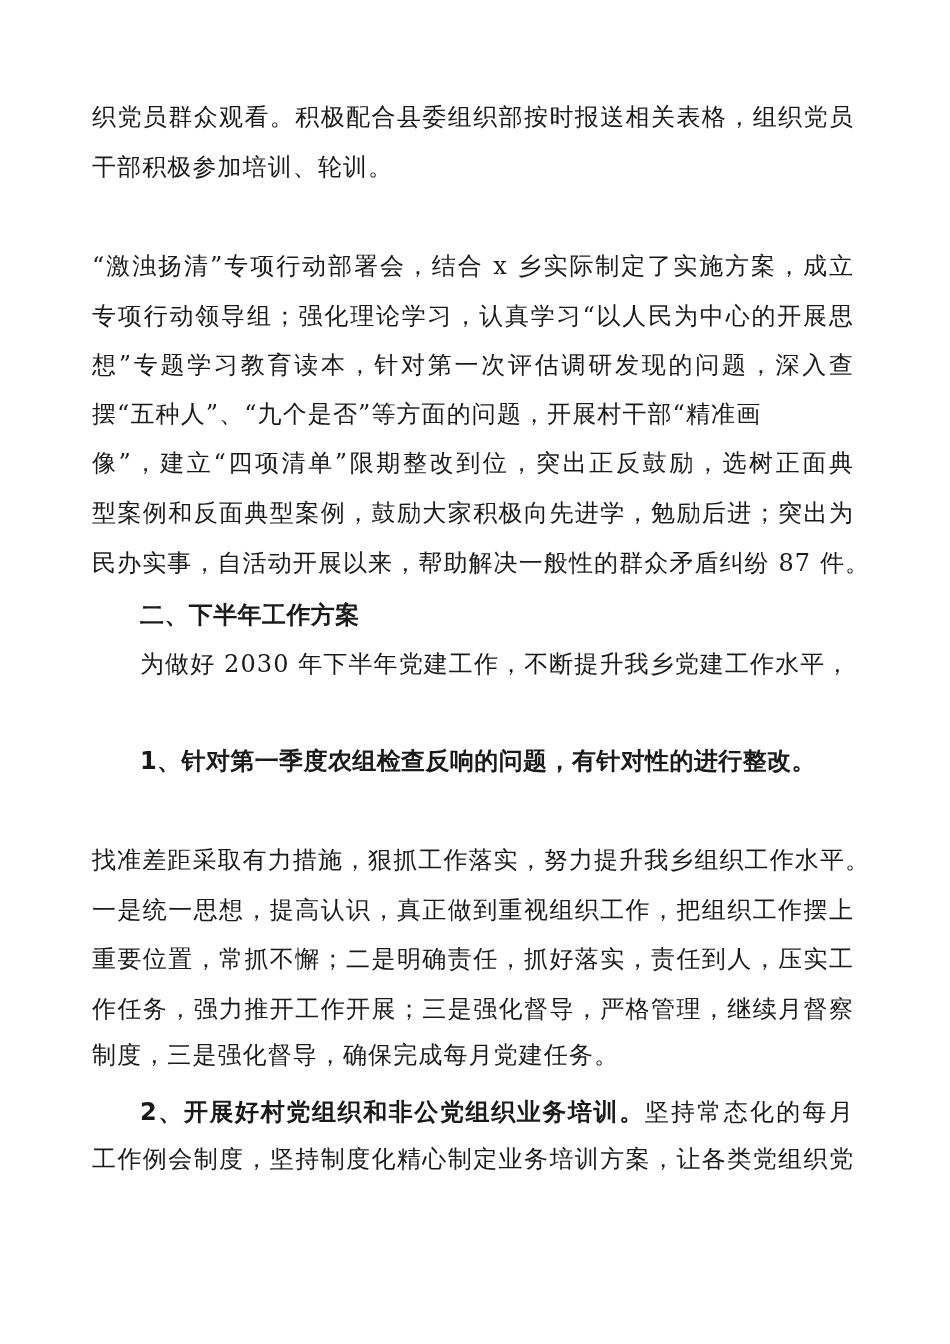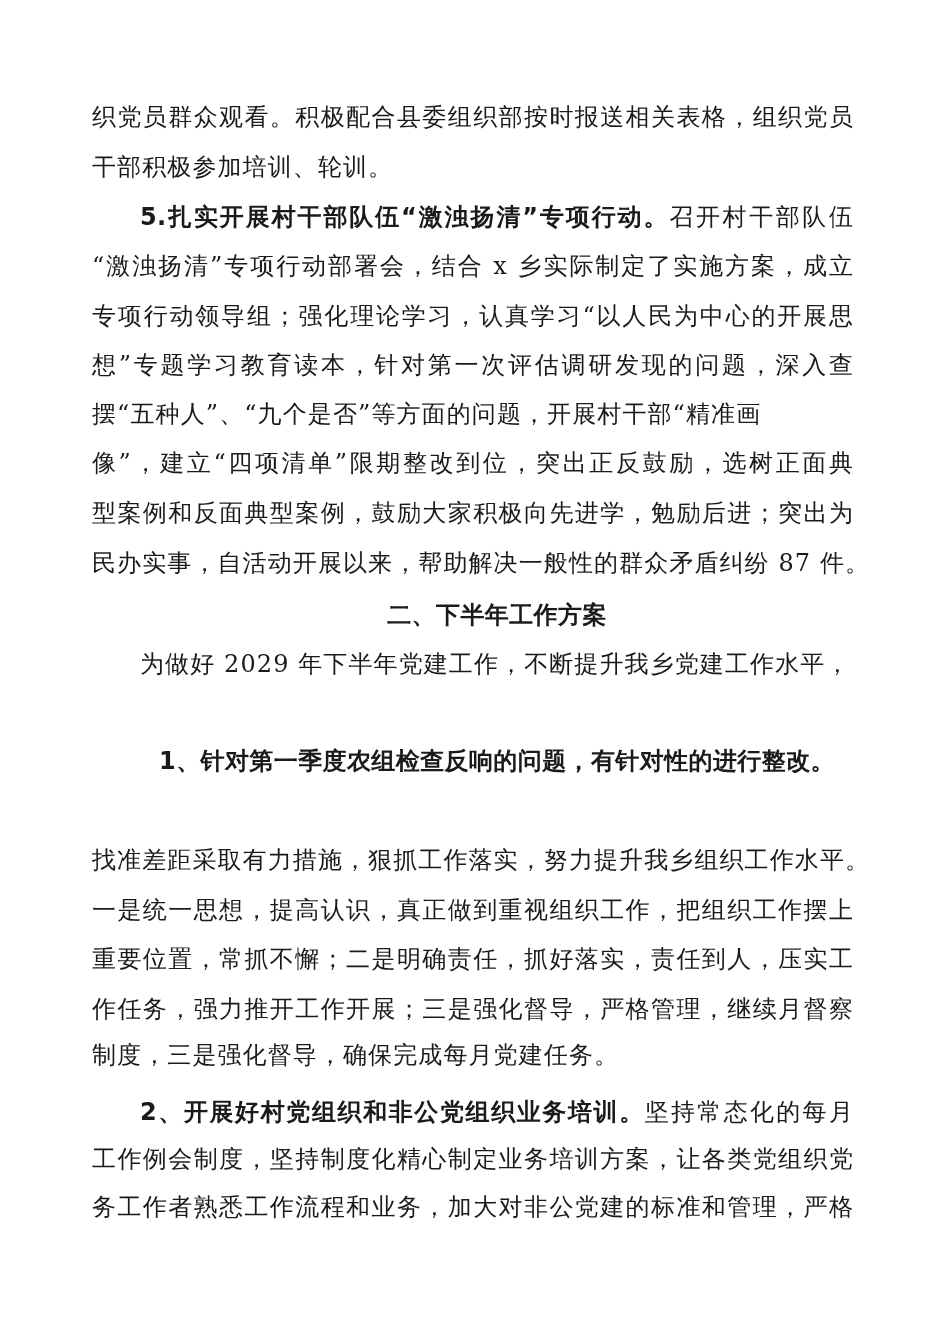--- a/index.html
+++ b/index.html
@@ -2,48 +2,46 @@
 <html><head>
 <meta charset="utf-8">
 <style>
   html, body { margin: 0; padding: 0; background: #ffffff; }
   body { width: 950px; height: 1344px; position: relative; overflow: hidden;
          font-family: "DejaVu Serif", "Liberation Serif", serif; color: #1a1a1a; }
   .page { position: absolute; left: 0; top: 0; width: 950px; height: 1272px; background: #fff; }
   .line { position: absolute; left: 92px; width: 762px; font-size: 24px; line-height: 30px;
           white-space: nowrap; letter-spacing: 1.1px; }
   .indent { left: 140px; width: 714px; }
-  .bold { font-weight: bold; font-family: "DejaVu Sans", "Liberation Sans", sans-serif; letter-spacing: 0.4px; text-align: center; }
+  .bold { font-weight: bold; font-family: "DejaVu Sans", "Liberation Sans", sans-serif; letter-spacing: 0.4px; }
   .justify { text-align: justify; text-align-last: justify; }
 </style>
 </head>
 <body>
 
 <div class="page">
 
   <div class="line justify" style="top:102px">织党员群众观看。积极配合县委组织部按时报送相关表格，组织党员</div>
   <div class="line" style="top:152px">干部积极参加培训、轮训。</div>
 
-  <div class="line indent justify" style="top:202px"><span class="bold">5.扎实开展村干部队伍“激浊扬清”专项行动。</span><span>召开村干部队伍</span></div>
   <div class="line justify" style="top:301px">专项行动领导组；强化理论学习，认真学习“以人民为中心的开展思</div>
   <div class="line justify" style="top:251px">“激浊扬清”专项行动部署会，结合 x 乡实际制定了实施方案，成立</div>
   <div class="line justify" style="top:350px">想”专题学习教育读本，针对第一次评估调研发现的问题，深入查</div>
   <div class="line" style="top:399px">摆“五种人”、“九个是否”等方面的问题，开展村干部“精准画</div>
   <div class="line justify" style="top:448px">像”，建立“四项清单”限期整改到位，突出正反鼓励，选树正面典</div>
   <div class="line justify" style="top:498px">型案例和反面典型案例，鼓励大家积极向先进学，勉励后进；突出为</div>
   <div class="line justify" style="top:548px">民办实事，自活动开展以来，帮助解决一般性的群众矛盾纠纷 87 件。</div>
 
   <div class="line indent bold" style="top:600px">二、下半年工作方案</div>
 
-  <div class="line indent" style="top:649px">为做好 2029 年下半年党建工作，不断提升我乡党建工作水平，</div>
+  <div class="line indent" style="top:649px">为做好 2030 年下半年党建工作，不断提升我乡党建工作水平，</div>
 
   <div class="line indent bold" style="top:746px">1、针对第一季度农组检查反响的问题，有针对性的进行整改。</div>
   <div class="line justify" style="top:845px">找准差距采取有力措施，狠抓工作落实，努力提升我乡组织工作水平。</div>
   <div class="line justify" style="top:944px">重要位置，常抓不懈；二是明确责任，抓好落实，责任到人，压实工</div>
   <div class="line justify" style="top:895px">一是统一思想，提高认识，真正做到重视组织工作，把组织工作摆上</div>
   <div class="line justify" style="top:994px">作任务，强力推开工作开展；三是强化督导，严格管理，继续月督察</div>
   <div class="line" style="top:1040px">制度，三是强化督导，确保完成每月党建任务。</div>
 
   <div class="line indent justify" style="top:1097px"><span class="bold">2、开展好村党组织和非公党组织业务培训。</span><span>坚持常态化的每月</span></div>
   <div class="line justify" style="top:1144px">工作例会制度，坚持制度化精心制定业务培训方案，让各类党组织党</div>
-  <div class="line justify" style="top:1192px">务工作者熟悉工作流程和业务，加大对非公党建的标准和管理，严格</div>
 
 </div>
 
 </body></html>

